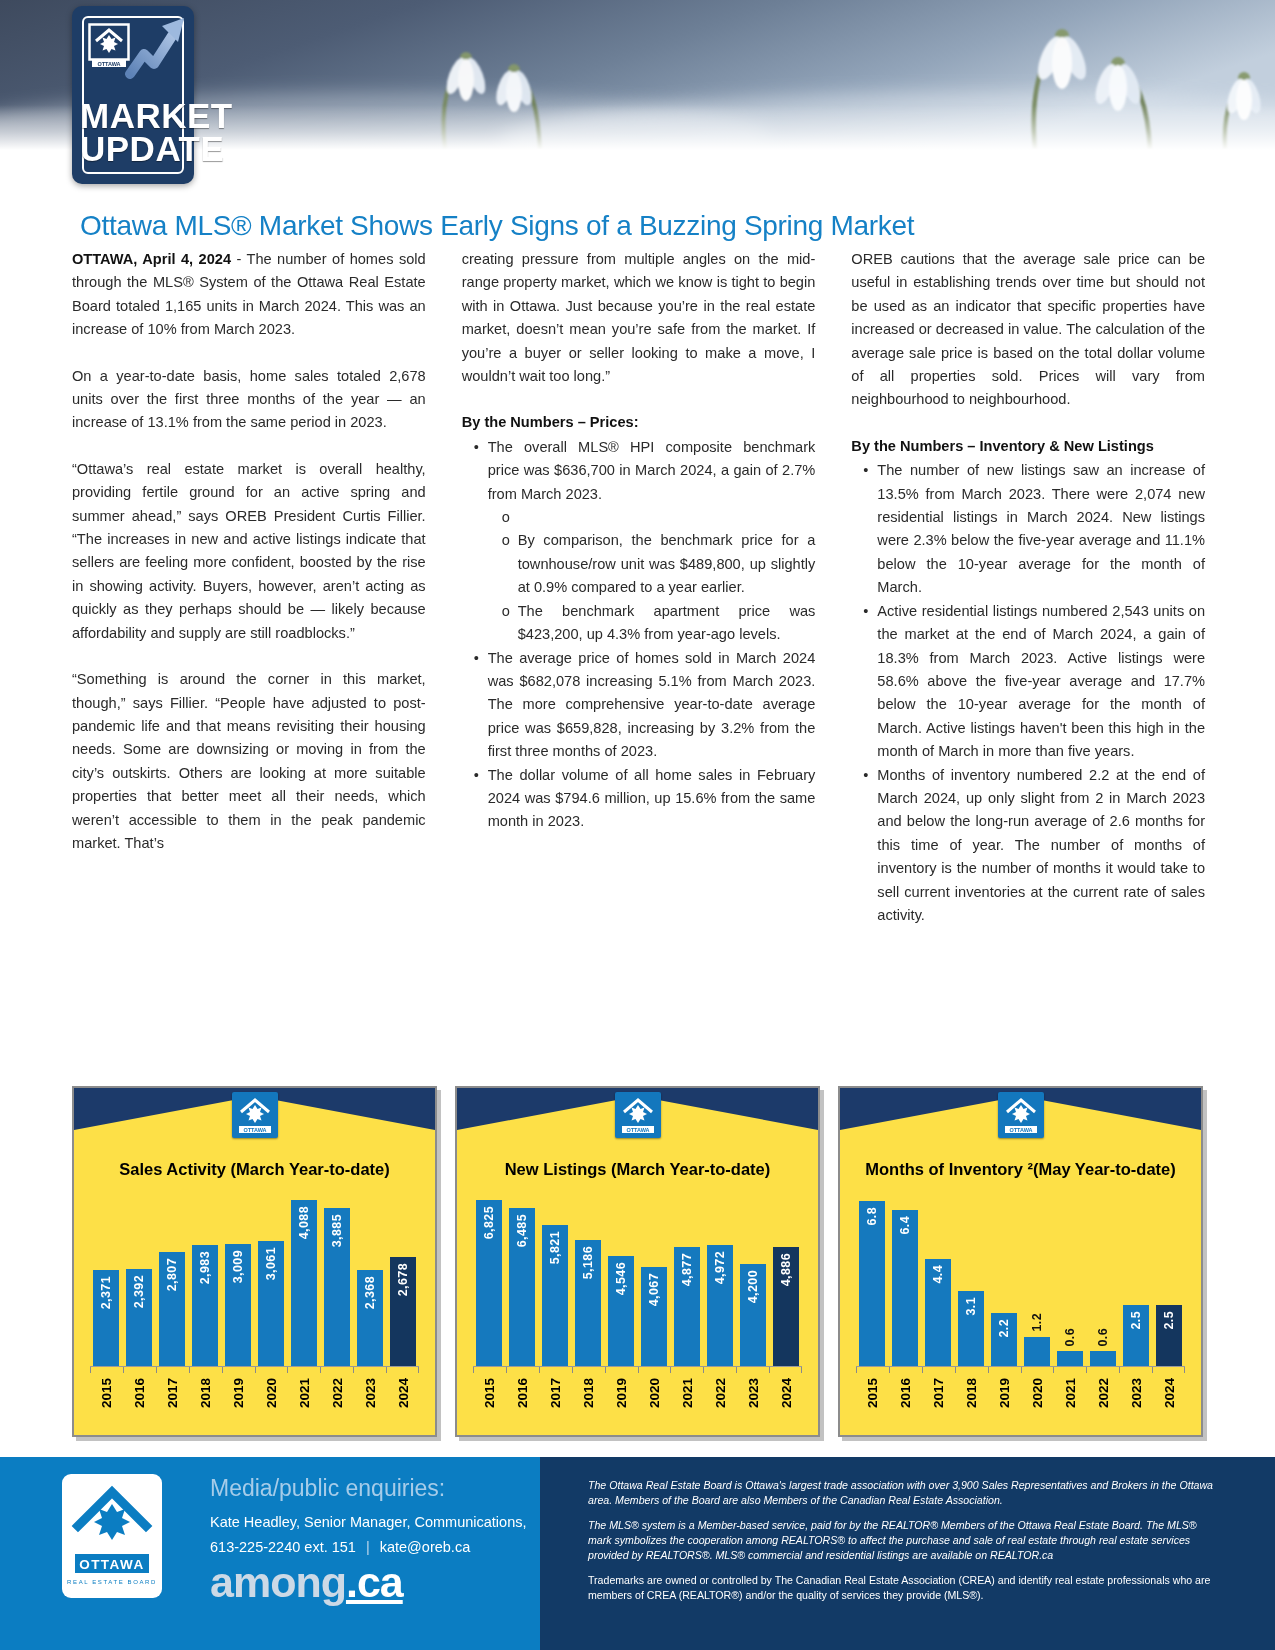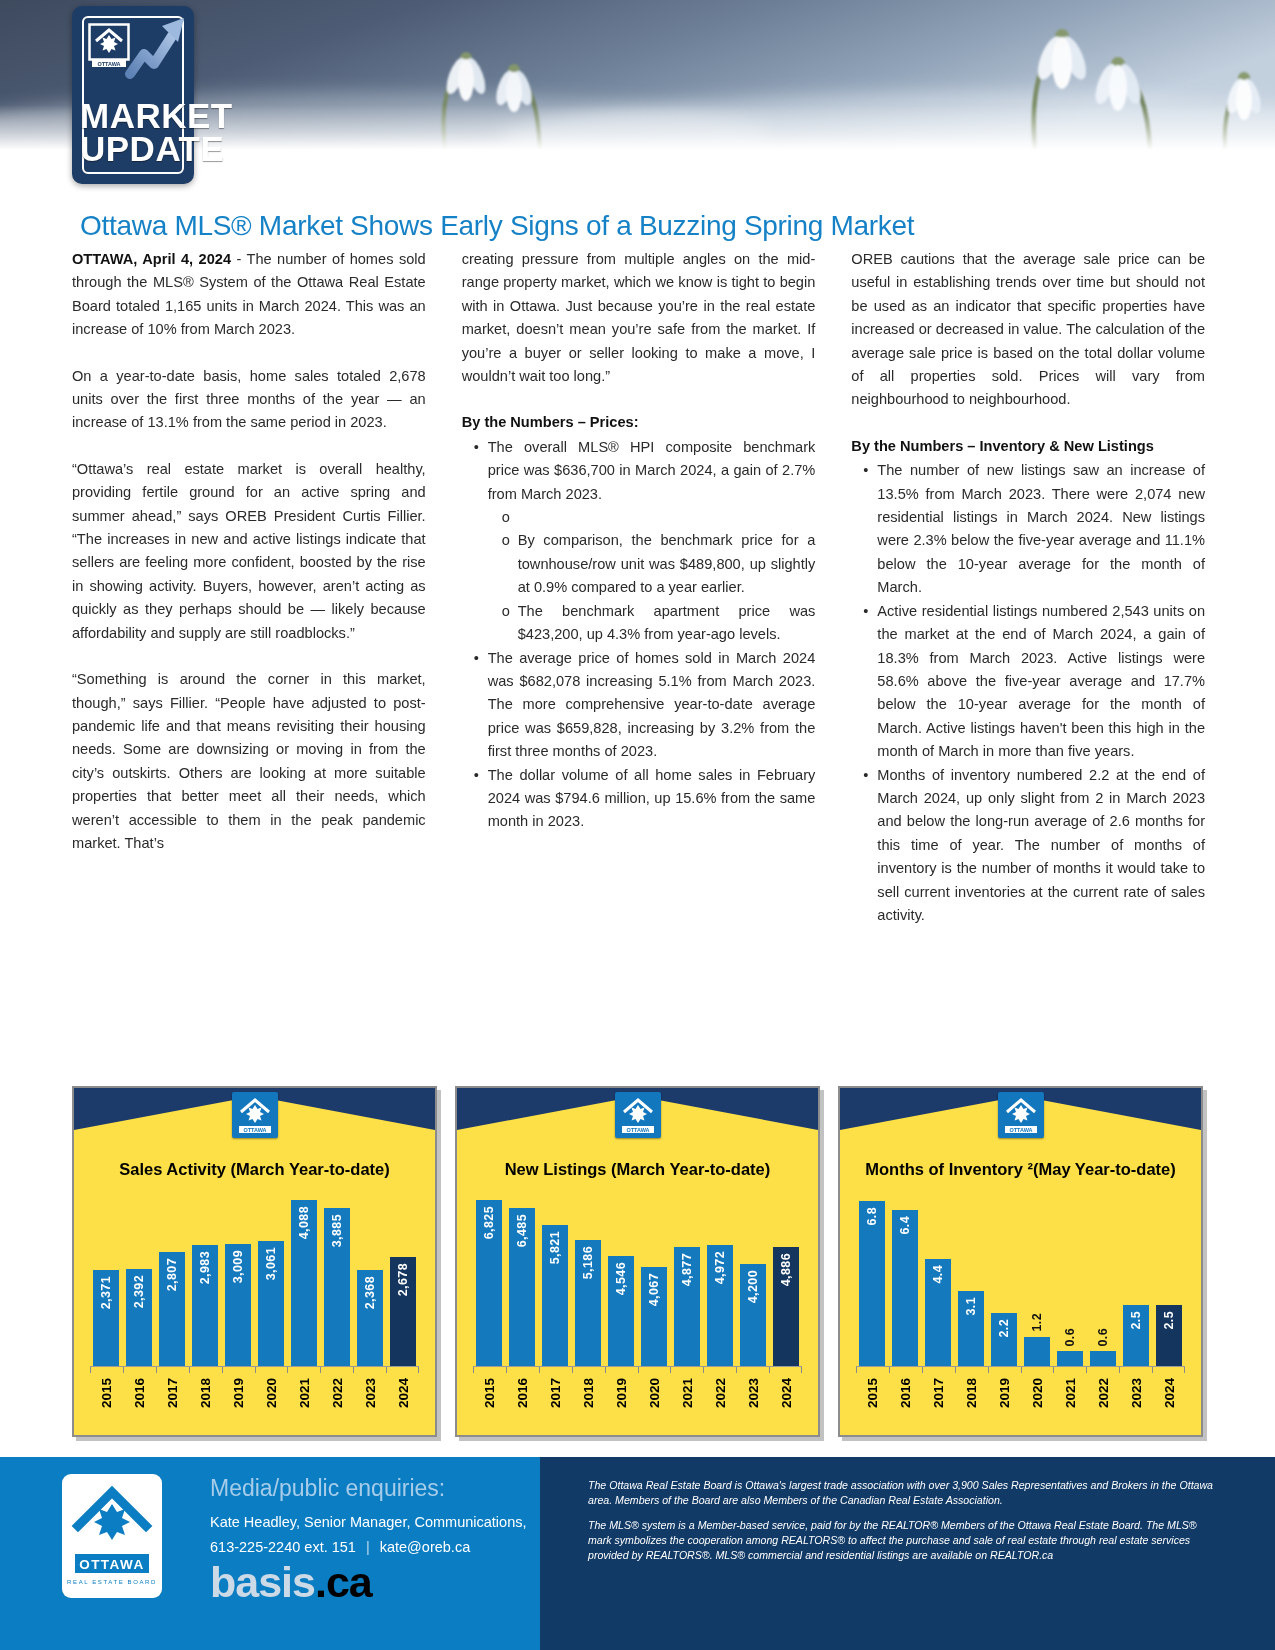--- a/index.html
+++ b/index.html
@@ -85,21 +85,21 @@
   .footer-right{flex:1;background:#123a66;box-sizing:border-box;padding:21px 58px 0 48px;}
   .oreb-logo{position:absolute;left:62px;top:17px;width:100px;height:124px;}
   .media-block{position:absolute;left:210px;top:18px;width:330px;}
   .media-heading{font-size:23px;color:#a6cce9;margin:0 0 12px;}
   .contact-name{font-size:14.5px;color:#ffffff;margin:0 0 9px;}
   .contact-line{font-size:14.5px;color:#ffffff;margin:0 0 6px;}
   .contact-line .sep{color:#bcd7ec;margin:0 10px;}
   .contact-line a{color:#ffffff;text-decoration:none;}
   .site{font-size:43px;font-weight:bold;letter-spacing:-1px;line-height:1;margin-top:6px;}
   .site .nm{color:#ccd9e6;}
-  .site .tld{color:#000000;}
+  .site .tld{color:#ffffff;text-decoration:underline;}
   .legal{font-size:10.6px;line-height:15px;color:#ffffff;}
   .legal p{margin:0 0 10px;}
   .legal p.it{font-style:italic;}
 </style>
 </head>
 <body>
 
 <div class="banner">
   <svg viewBox="0 0 1275 150" preserveAspectRatio="none">
     <defs>
@@ -482,21 +482,22 @@
       <text x="50" y="94.5" text-anchor="middle" font-size="13.5" font-weight="bold" letter-spacing="1.5" fill="#ffffff" font-family="Liberation Sans, sans-serif">OTTAWA</text>
       <text x="50" y="110" text-anchor="middle" font-size="6" letter-spacing="1.6" fill="#0b7dc2" font-family="Liberation Sans, sans-serif">REAL ESTATE BOARD</text>
     </svg>
     <div class="media-block">
       <div class="media-heading">Media/public enquiries:</div>
       <div class="contact-name">Kate Headley, Senior Manager, Communications,</div>
       <div class="contact-line">
         <span>613-225-2240 ext. 151</span><span class="sep">|</span><a href="#">kate@oreb.ca</a>
       </div>
       <div class="site">
-        <span class="nm">basis</span><span class="tld">.ca</span>
+        <span class="nm">among</span><span class="tld">.ca</span>
       </div>
     </div>
   </div>
   <div class="footer-right legal">
     <p class="it">The Ottawa Real Estate Board is Ottawa's largest trade association with over 3,900 Sales Representatives and Brokers in the Ottawa area. Members of the Board are also Members of the Canadian Real Estate Association.</p>
     <p class="it">The MLS® system is a Member-based service, paid for by the REALTOR® Members of the Ottawa Real Estate Board. The MLS® mark symbolizes the cooperation among REALTORS® to affect the purchase and sale of real estate through real estate services provided by REALTORS®. MLS® commercial and residential listings are available on REALTOR.ca</p>
+    <p>Trademarks are owned or controlled by The Canadian Real Estate Association (CREA) and identify real estate professionals who are members of CREA (REALTOR®) and/or the quality of services they provide (MLS®).</p>
   </div>
 </div>
 
 </body></html>

